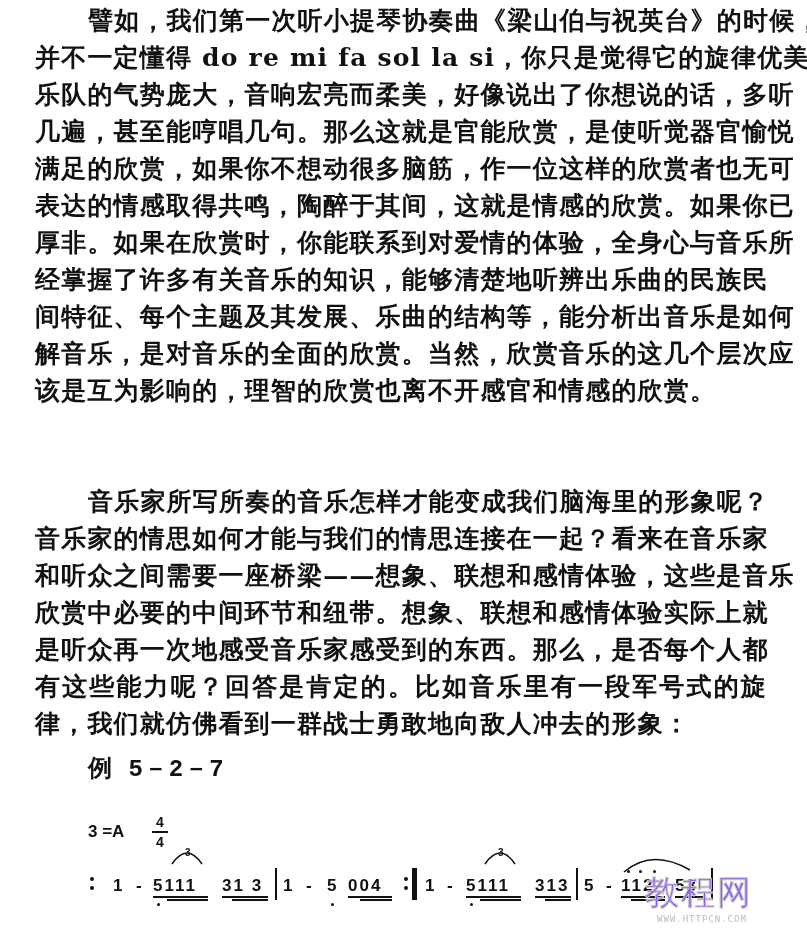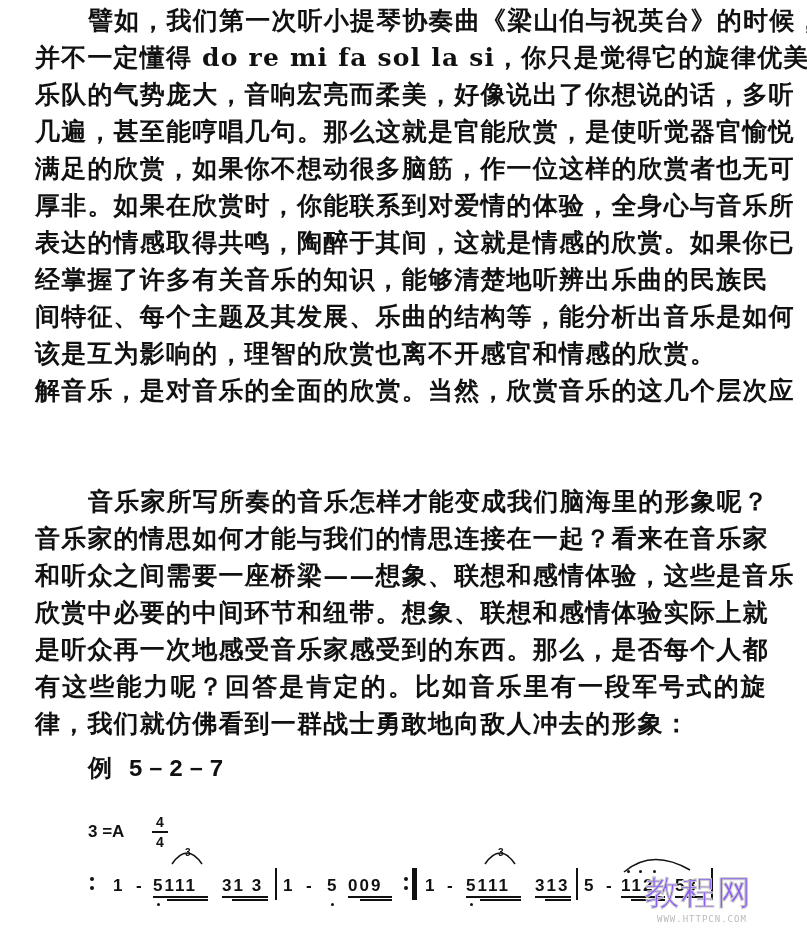--- a/index.html
+++ b/index.html
@@ -63,26 +63,26 @@
 <body>
 
 <div class="page">
 
   <div class="text-block" style="top: 2px;">
     <div class="line indent">譬如，我们第一次听小提琴协奏曲《梁山伯与祝英台》的时候，</div>
     <div class="line">并不一定懂得 do re mi fa sol la si，你只是觉得它的旋律优美好听，</div>
     <div class="line">乐队的气势庞大，音响宏亮而柔美，好像说出了你想说的话，多听</div>
     <div class="line">几遍，甚至能哼唱几句。那么这就是官能欣赏，是使听觉器官愉悦</div>
     <div class="line">满足的欣赏，如果你不想动很多脑筋，作一位这样的欣赏者也无可</div>
+    <div class="line">表达的情感取得共鸣，陶醉于其间，这就是情感的欣赏。如果你已</div>
     <div class="line">厚非。如果在欣赏时，你能联系到对爱情的体验，全身心与音乐所</div>
-    <div class="line">表达的情感取得共鸣，陶醉于其间，这就是情感的欣赏。如果你已</div>
     <div class="line">经掌握了许多有关音乐的知识，能够清楚地听辨出乐曲的民族民</div>
     <div class="line">间特征、每个主题及其发展、乐曲的结构等，能分析出音乐是如何</div>
+    <div class="line">解音乐，是对音乐的全面的欣赏。当然，欣赏音乐的这几个层次应</div>
     <div class="line last">该是互为影响的，理智的欣赏也离不开感官和情感的欣赏。</div>
-    <div class="line">解音乐，是对音乐的全面的欣赏。当然，欣赏音乐的这几个层次应</div>
   </div>
 
   <div class="text-block" style="top: 483px;">
     <div class="line indent">音乐家所写所奏的音乐怎样才能变成我们脑海里的形象呢？</div>
     <div class="line">音乐家的情思如何才能与我们的情思连接在一起？看来在音乐家</div>
     <div class="line">和听众之间需要一座桥梁——想象、联想和感情体验，这些是音乐</div>
     <div class="line">欣赏中必要的中间环节和纽带。想象、联想和感情体验实际上就</div>
     <div class="line">是听众再一次地感受音乐家感受到的东西。那么，是否每个人都</div>
     <div class="line">有这些能力呢？回答是肯定的。比如音乐里有一段军号式的旋</div>
     <div class="line last">律，我们就仿佛看到一群战士勇敢地向敌人冲去的形象：</div>
@@ -115,21 +115,21 @@
     </svg>
     <div class="note" style="left: 222px;">31 3</div>
     <div class="underline" style="left: 222px; top: 96px; width: 46px;"></div>
     <div class="underline" style="left: 232px; top: 99px; width: 36px;"></div>
     <div class="barline" style="left: 275px;"></div>
 
     <div class="note" style="left: 283px;">1</div>
     <div class="note" style="left: 306px;">-</div>
     <div class="note" style="left: 327px;">5</div>
     <div class="dot-below" style="left: 331px; top: 103px;"></div>
-    <div class="note" style="left: 348px;">009</div>
+    <div class="note" style="left: 348px;">004</div>
     <div class="underline" style="left: 348px; top: 96px; width: 44px;"></div>
     <div class="underline" style="left: 360px; top: 99px; width: 32px;"></div>
     <div class="repeat-dots" style="left: 404px; top: 72px;">
         <span></span>
         <span></span>
       </div>
     <div class="barline thick" style="left: 412px;"></div>
 
     <div class="note" style="left: 425px;">1</div>
     <div class="note" style="left: 447px;">-</div>

